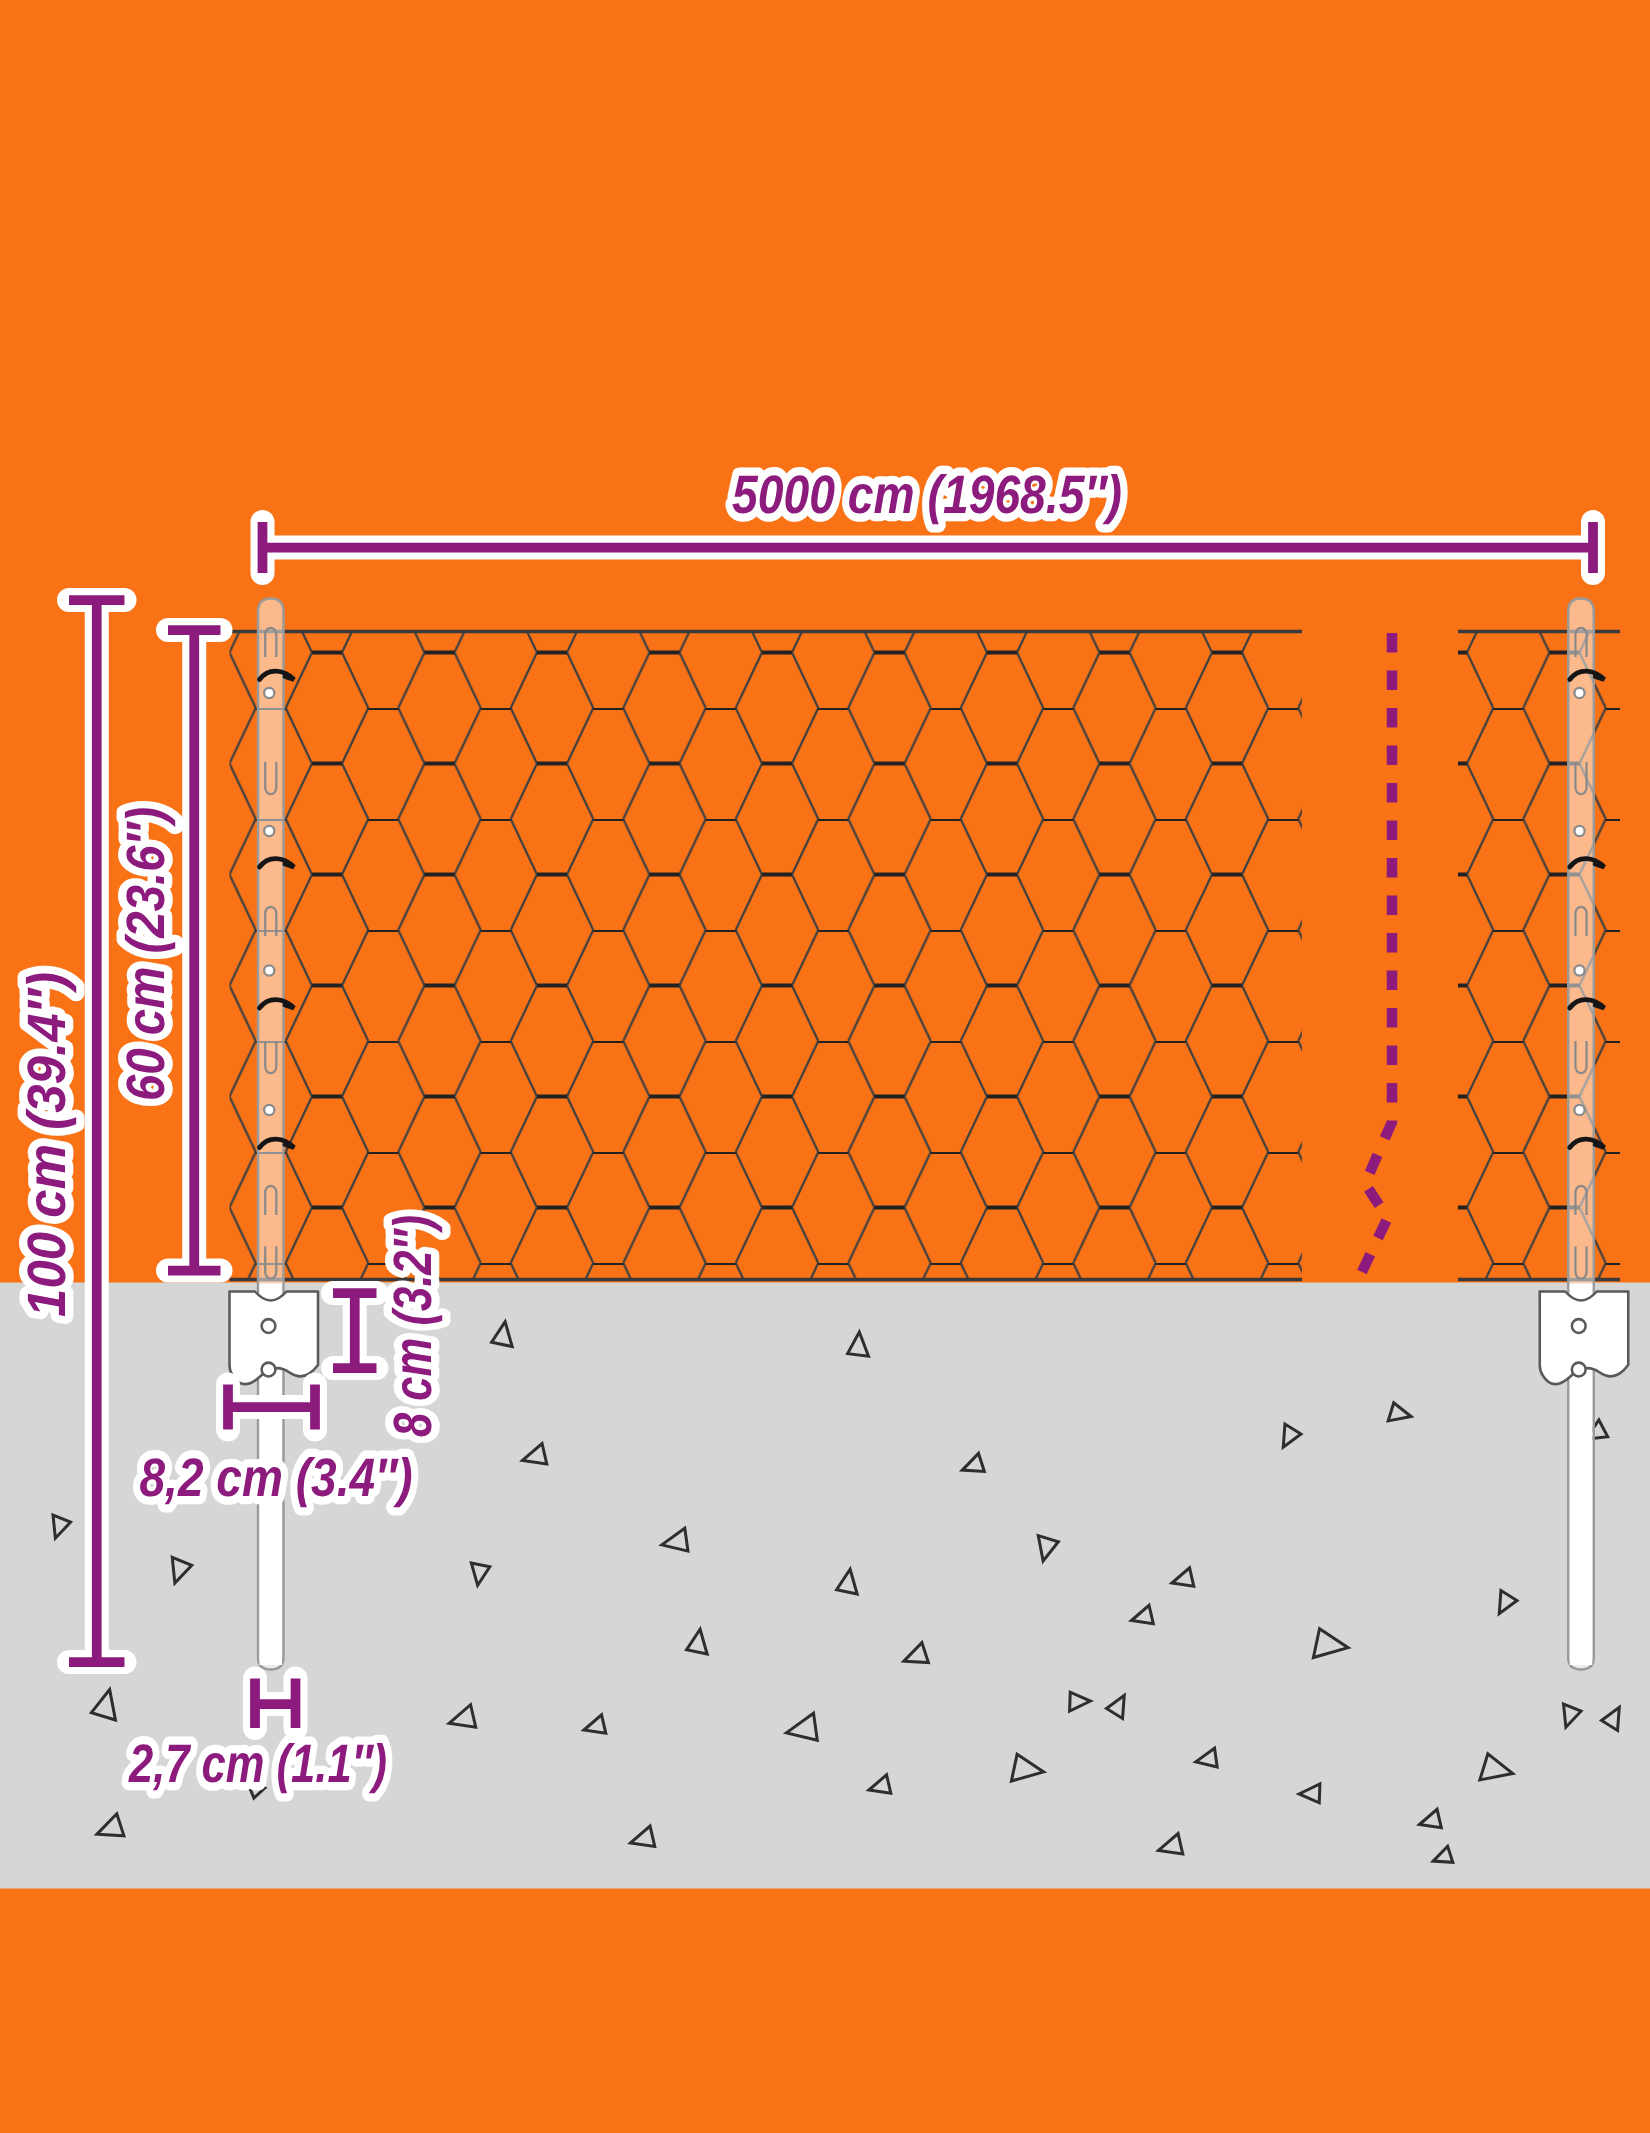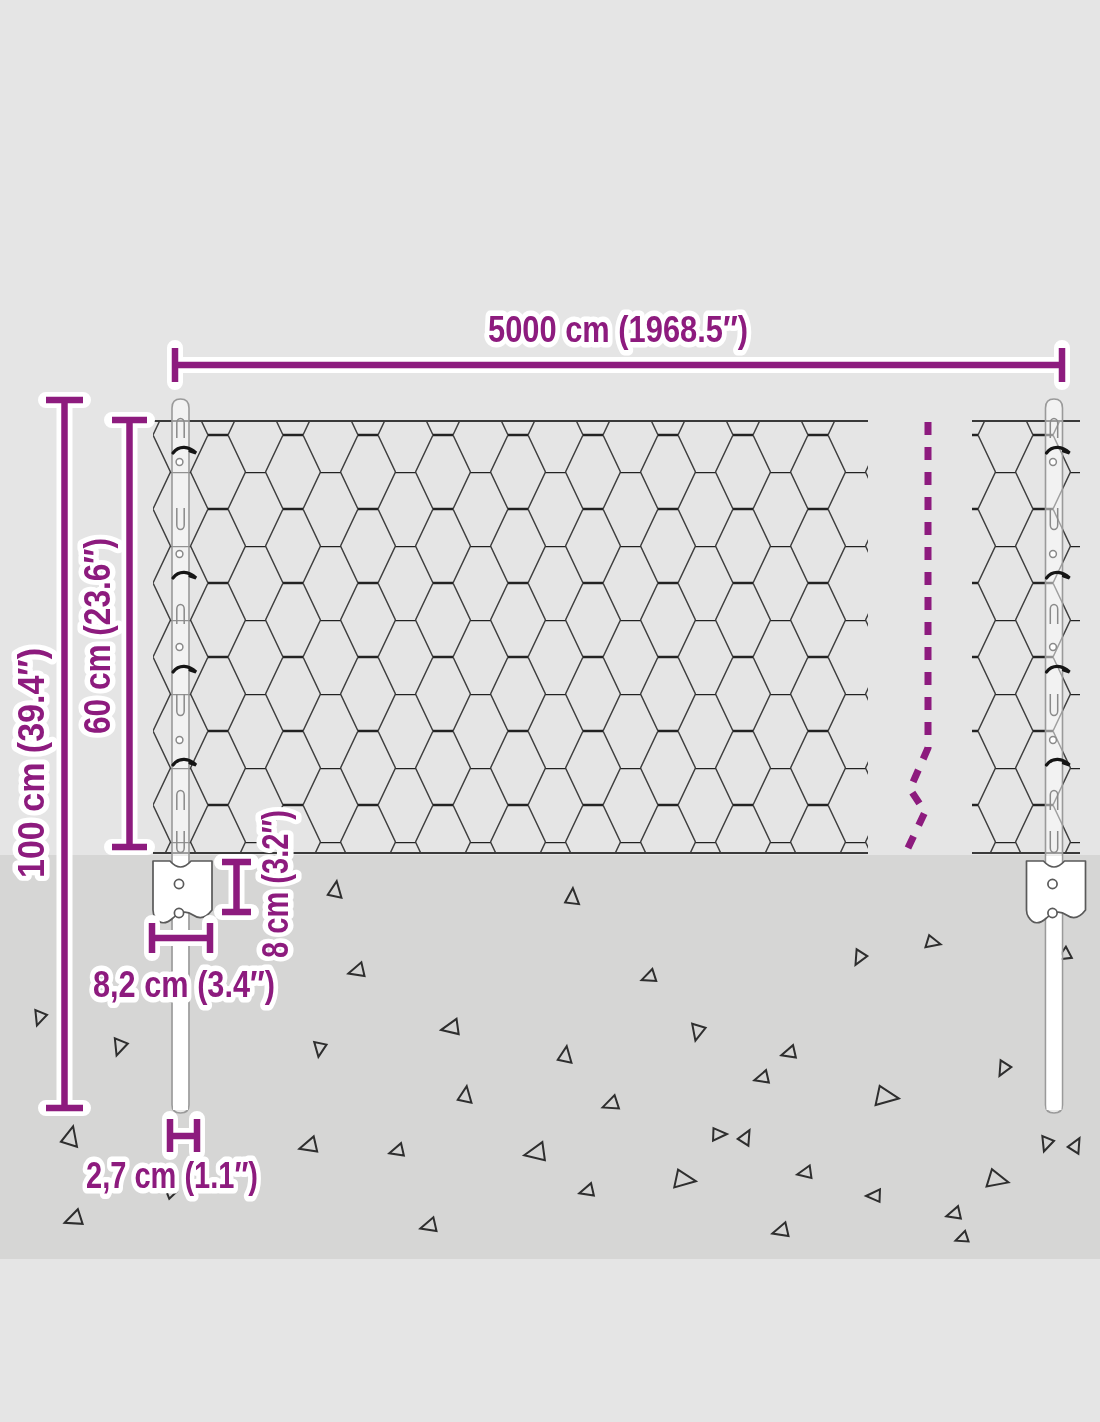--- a/index.html
+++ b/index.html
@@ -1,16 +1,16 @@
 <!DOCTYPE html>
 <html><head>
 <meta charset="utf-8">
 <style>
   html,body{margin:0;padding:0;background:#fff;}
-  .stage{position:relative;width:1100px;height:1422px;background:#e5e5e5;overflow:hidden;}
+  .stage{position:relative;width:1100px;height:1422px;background:#f97316;overflow:hidden;font-style:italic;}
   svg{display:block;}
   .meshline{stroke:#3f3f3f;stroke-width:1.5;fill:none;}
   .meshdash{stroke:#222;stroke-width:2.6;fill:none;}
   .edgewire{stroke:#3a3a3a;stroke-width:2.2;fill:none;}
   .postbody{fill:rgba(255,255,255,0.5);stroke:#9a9a9a;stroke-width:1.6;}
   .postsolid{fill:#ffffff;stroke:none;}
   .slot{fill:none;stroke:#8a8a8a;stroke-width:1.5;}
   .hole{fill:#ffffff;stroke:#8a8a8a;stroke-width:1.5;}
   .tie{fill:none;stroke:#151515;stroke-width:3.2;stroke-linecap:round;}
   .plate{fill:#ffffff;stroke:#5a5a5a;stroke-width:1.7;stroke-linejoin:round;}

